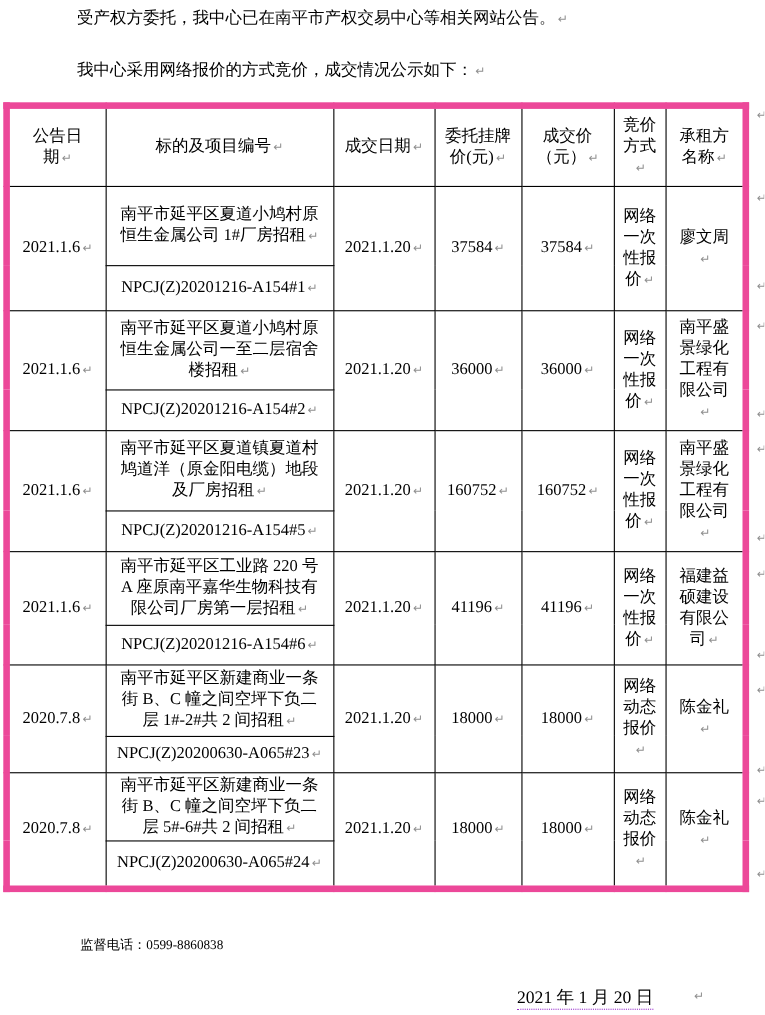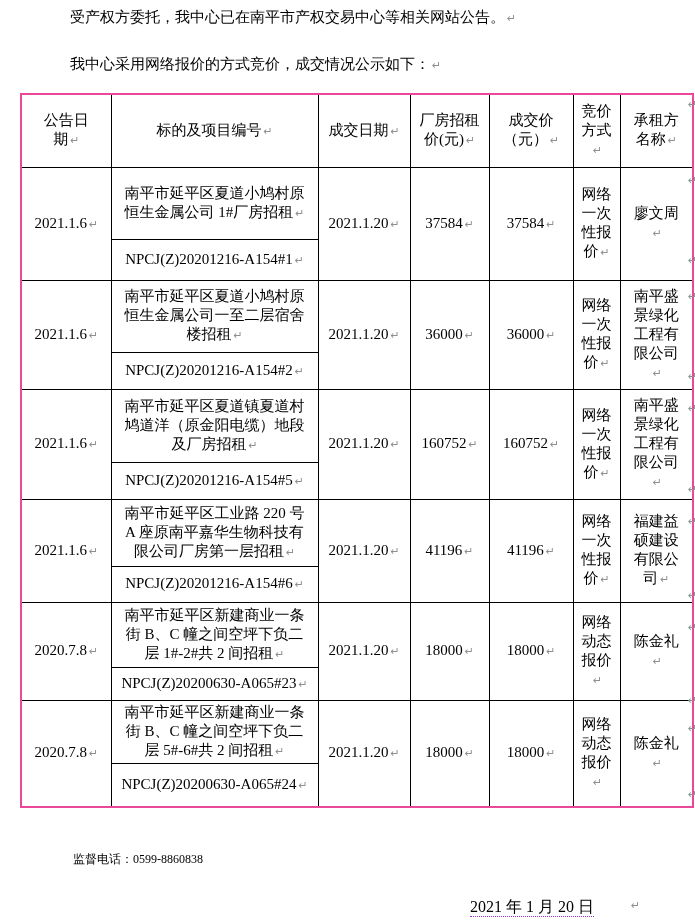--- a/index.html
+++ b/index.html
@@ -13,23 +13,23 @@
   .para-1 { left:70px; top:7px; }
   .para-2 { left:70px; top:54px; }
   
   .pm {
     color:#8f8f8f; font-size:11px; font-family:"DejaVu Sans",sans-serif;
     margin-left:2px; user-select:none;
   }
   .rem { position:absolute; left:686px; }
   
   table.results {
-    position:absolute; left:20px; top:93px; width:673px;
+    position:absolute; left:3px; top:93px; width:673px;
     border-collapse:collapse; table-layout:fixed;
-    border:2px solid #ec4899;
+    border:6px solid #ec4899;
     font-size:15px;
   }
   table.results th, table.results td {
     border:1px solid #000000;
     font-weight:normal;
     text-align:center; vertical-align:middle;
     padding:2px 8px; line-height:19px;
     overflow:hidden;
   }
   th .hd { white-space:pre-line; }
@@ -60,21 +60,21 @@
         <col style="width:84px">
         <col style="width:47px">
         <col style="width:73px">
     </colgroup>
     <thead>
       <tr style="height:73px">
         <th><span class="hd">公告日
 期</span><span class="pm">↵</span></th>
         <th><span class="hd">标的及项目编号</span><span class="pm">↵</span></th>
         <th><span class="hd">成交日期</span><span class="pm">↵</span></th>
-        <th><span class="hd">厂房招租
+        <th><span class="hd">委托挂牌
 价(元)</span><span class="pm">↵</span></th>
         <th><span class="hd">成交价
 （元）</span><span class="pm">↵</span></th>
         <th><span class="hd">竞价
 方式</span><span class="pm">↵</span></th>
         <th><span class="hd">承租方
 名称</span><span class="pm">↵</span></th>
       </tr>
     </thead>
     <tbody>

